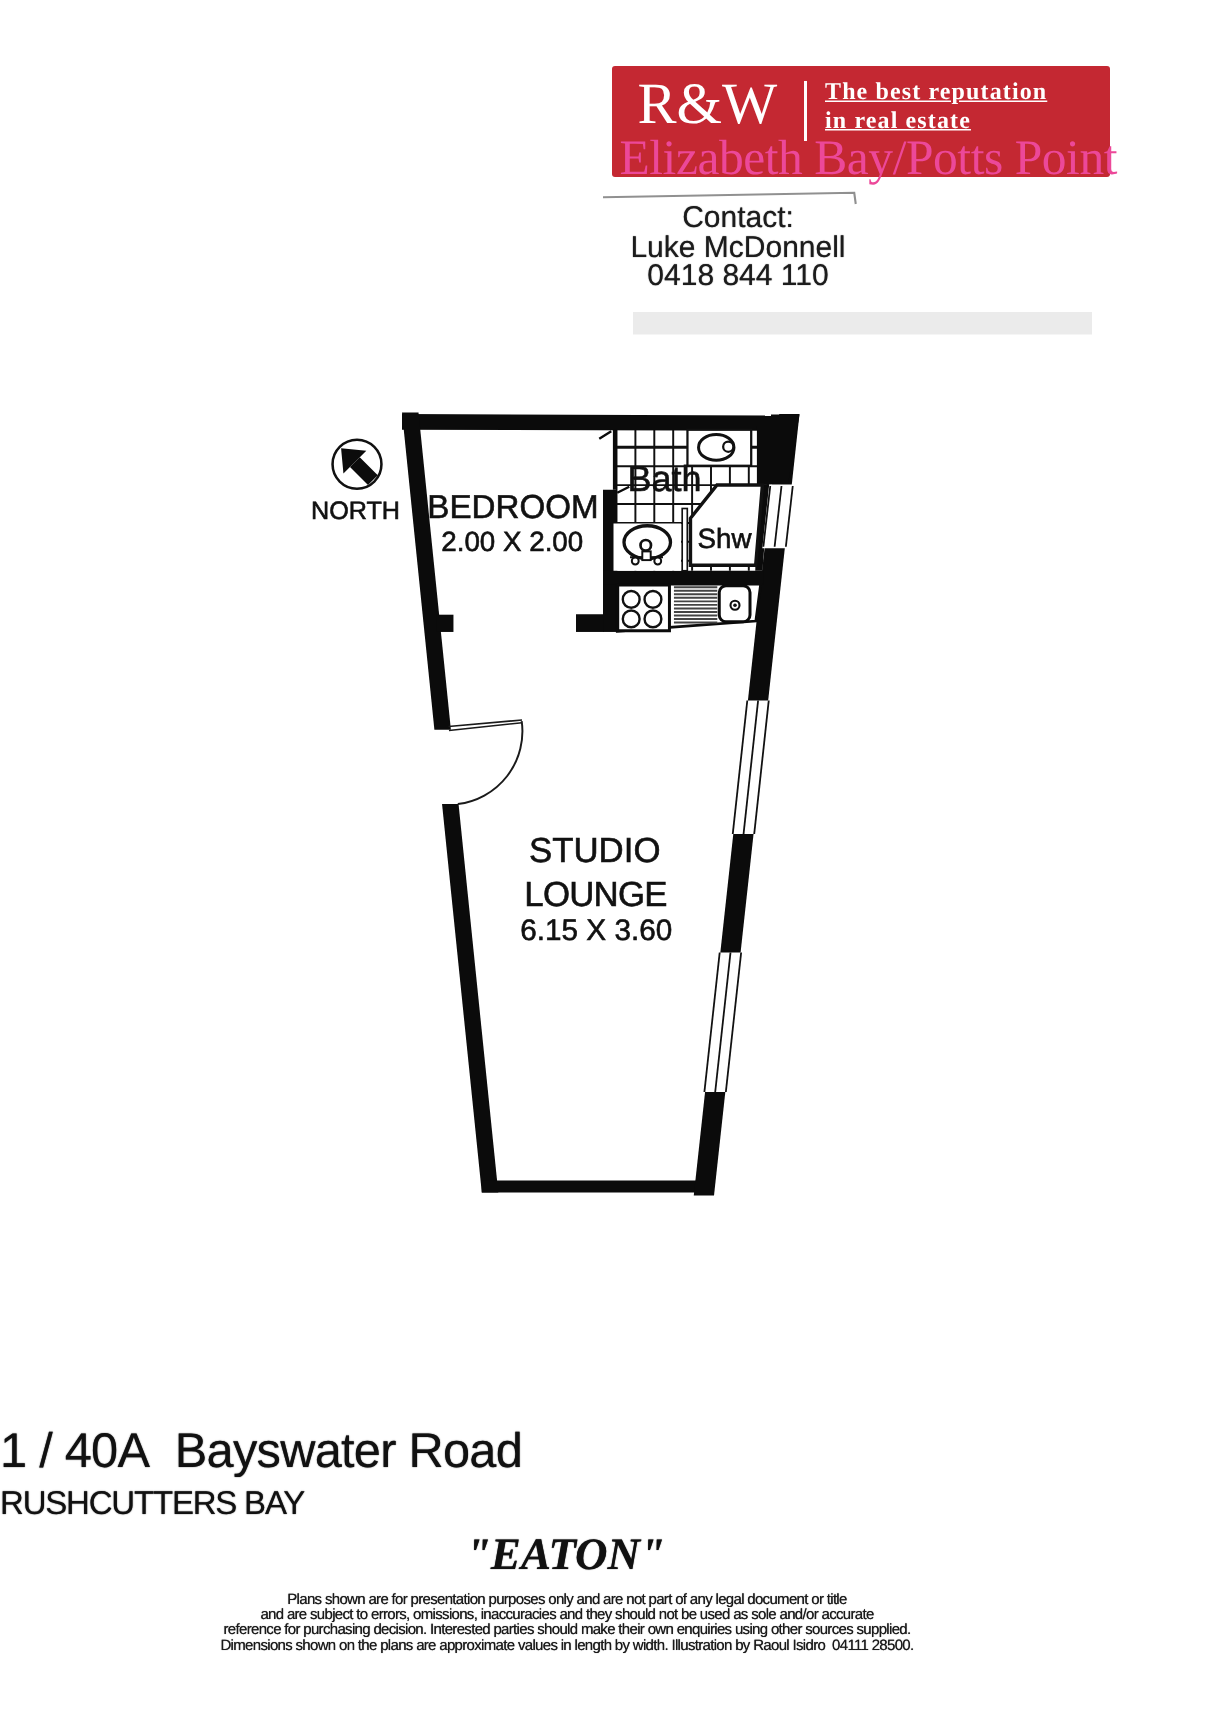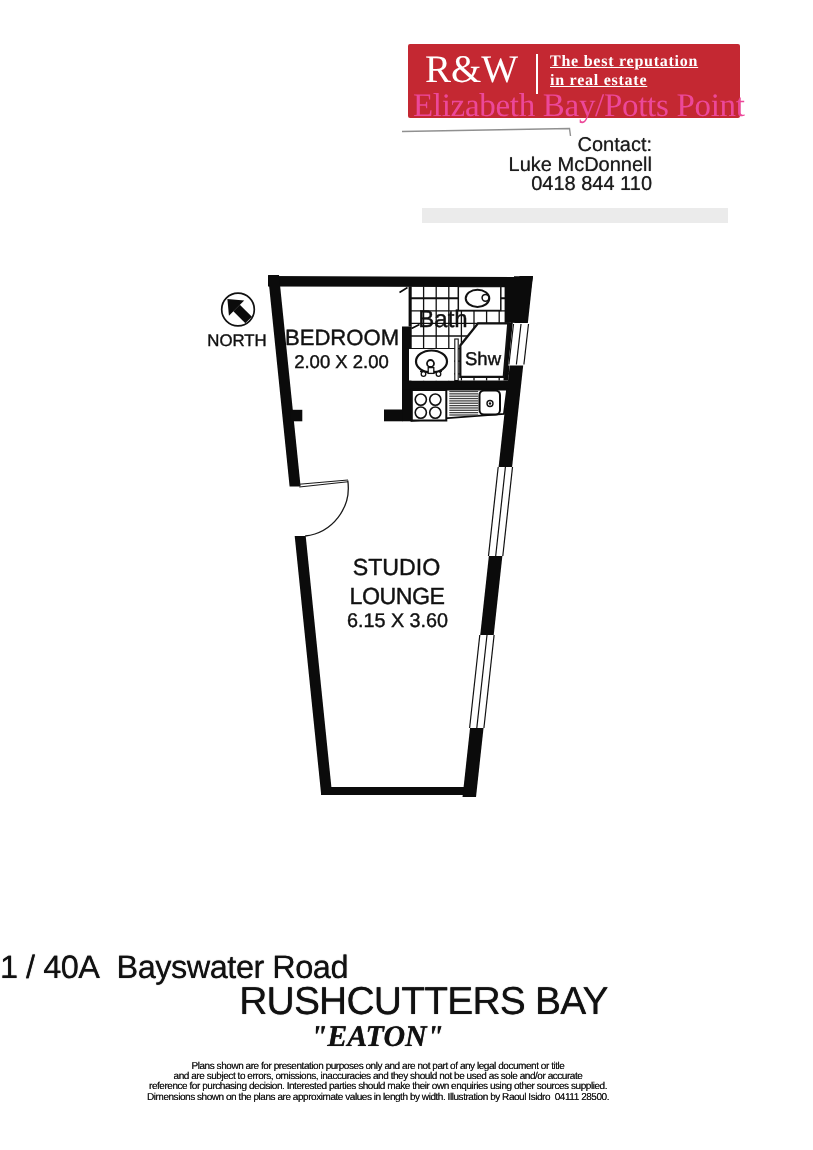--- a/index.html
+++ b/index.html
@@ -17,21 +17,21 @@
 
 <div class="abs" style="left:550px;top:52px;width:200px;font-family:'Liberation Serif',serif;font-weight:bold;font-size:16px;line-height:19px;letter-spacing:0.75px;color:#ffffff;text-decoration:underline;">The best reputation<br>in real estate</div>
 
 <div class="abs" style="left:413px;top:91px;width:332px;text-align:left;font-family:'Liberation Serif',serif;font-size:33px;line-height:31px;letter-spacing:-0.3px;color:#ec4899;">Elizabeth Bay/Potts Point</div>
 
 <svg class="abs" style="left:0;top:0;" width="813" height="240" viewBox="0 0 813 240">
   <path d="M402,131.5 L569.5,128.5 L570.5,136" fill="none" stroke="#909090" stroke-width="1.4"></path>
   <rect x="422" y="208" width="306" height="15" fill="#ebebeb"></rect>
 </svg>
 
-<div class="abs" style="left:332px;top:136px;width:320px;text-align:right;font-size:20px;line-height:19.5px;color:#1c1c1c;text-shadow:0 0 0.7px #444;">Contact:<br>Luke McDonnell<br>0418 844 110</div>
+<div class="abs" style="left:332px;top:136px;width:320px;text-align:center;font-size:20px;line-height:19.5px;color:#1c1c1c;text-shadow:0 0 0.7px #444;">Contact:<br>Luke McDonnell<br>0418 844 110</div>
 
 <svg class="abs" style="left:0;top:0;" width="813" height="860" viewBox="0 0 813 860">
   <defs>
     <clipPath id="bathclip">
       <polygon points="410.5,286.5 518.3,286.5 508.2,380.5 410.5,380.5"></polygon>
     </clipPath>
   </defs>
 
   <g clip-path="url(#bathclip)" stroke="#101010" stroke-width="1.3">
     <g>
@@ -178,17 +178,17 @@
 
   <text x="396.5" y="574.5" font-size="23.2" fill="#111" stroke="#111" stroke-width="0.4" text-anchor="middle" font-family="Liberation Sans,sans-serif">STUDIO</text>
 
   <text x="397" y="604" font-size="23.2" fill="#111" stroke="#111" stroke-width="0.4" text-anchor="middle" letter-spacing="-0.5" font-family="Liberation Sans,sans-serif">LOUNGE</text>
 
   <text x="397.5" y="626.8" font-size="19.8" fill="#111" stroke="#111" stroke-width="0.4" text-anchor="middle" font-family="Liberation Sans,sans-serif">6.15 X 3.60</text>
 </svg>
 
 <div class="abs" style="left:0px;top:951px;width:751px;font-size:32.5px;line-height:33px;letter-spacing:-0.5px;color:#111;text-shadow:0 0 0.8px #222;">1 / 40A&nbsp; Bayswater Road</div>
 
-<div class="abs" style="left:0px;top:985px;width:751px;text-align:center;font-size:39px;line-height:33px;letter-spacing:-0.8px;color:#111;text-shadow:0 0 0.8px #222;padding-left:48px;">RUSHCUTTERS BAY</div>
+<div class="abs" style="left:0px;top:985px;width:751px;text-align:left;font-size:22px;line-height:33px;letter-spacing:-0.8px;color:#111;text-shadow:0 0 0.8px #222;">RUSHCUTTERS BAY</div>
 
 <div class="abs" style="left:0px;top:1021.5px;width:754px;text-align:center;font-family:'Liberation Serif',serif;font-style:italic;font-weight:bold;font-size:30px;line-height:30px;color:#111;text-shadow:0 0 0.7px #222;">"EATON"</div>
 
 <div class="abs" style="left:0px;top:1062px;width:756px;text-align:center;font-size:10px;line-height:10.2px;letter-spacing:-0.45px;color:#1a1a1a;text-shadow:0 0 0.5px #333;">Plans shown are for presentation purposes only and are not part of any legal document or title<br>and are subject to errors, omissions, inaccuracies and they should not be used as sole and/or accurate<br>reference for purchasing decision. Interested parties should make their own enquiries using other sources supplied.<br>Dimensions shown on the plans are approximate values in length by width. Illustration by Raoul Isidro&nbsp; 04111 28500.</div>
 
 </body></html>

